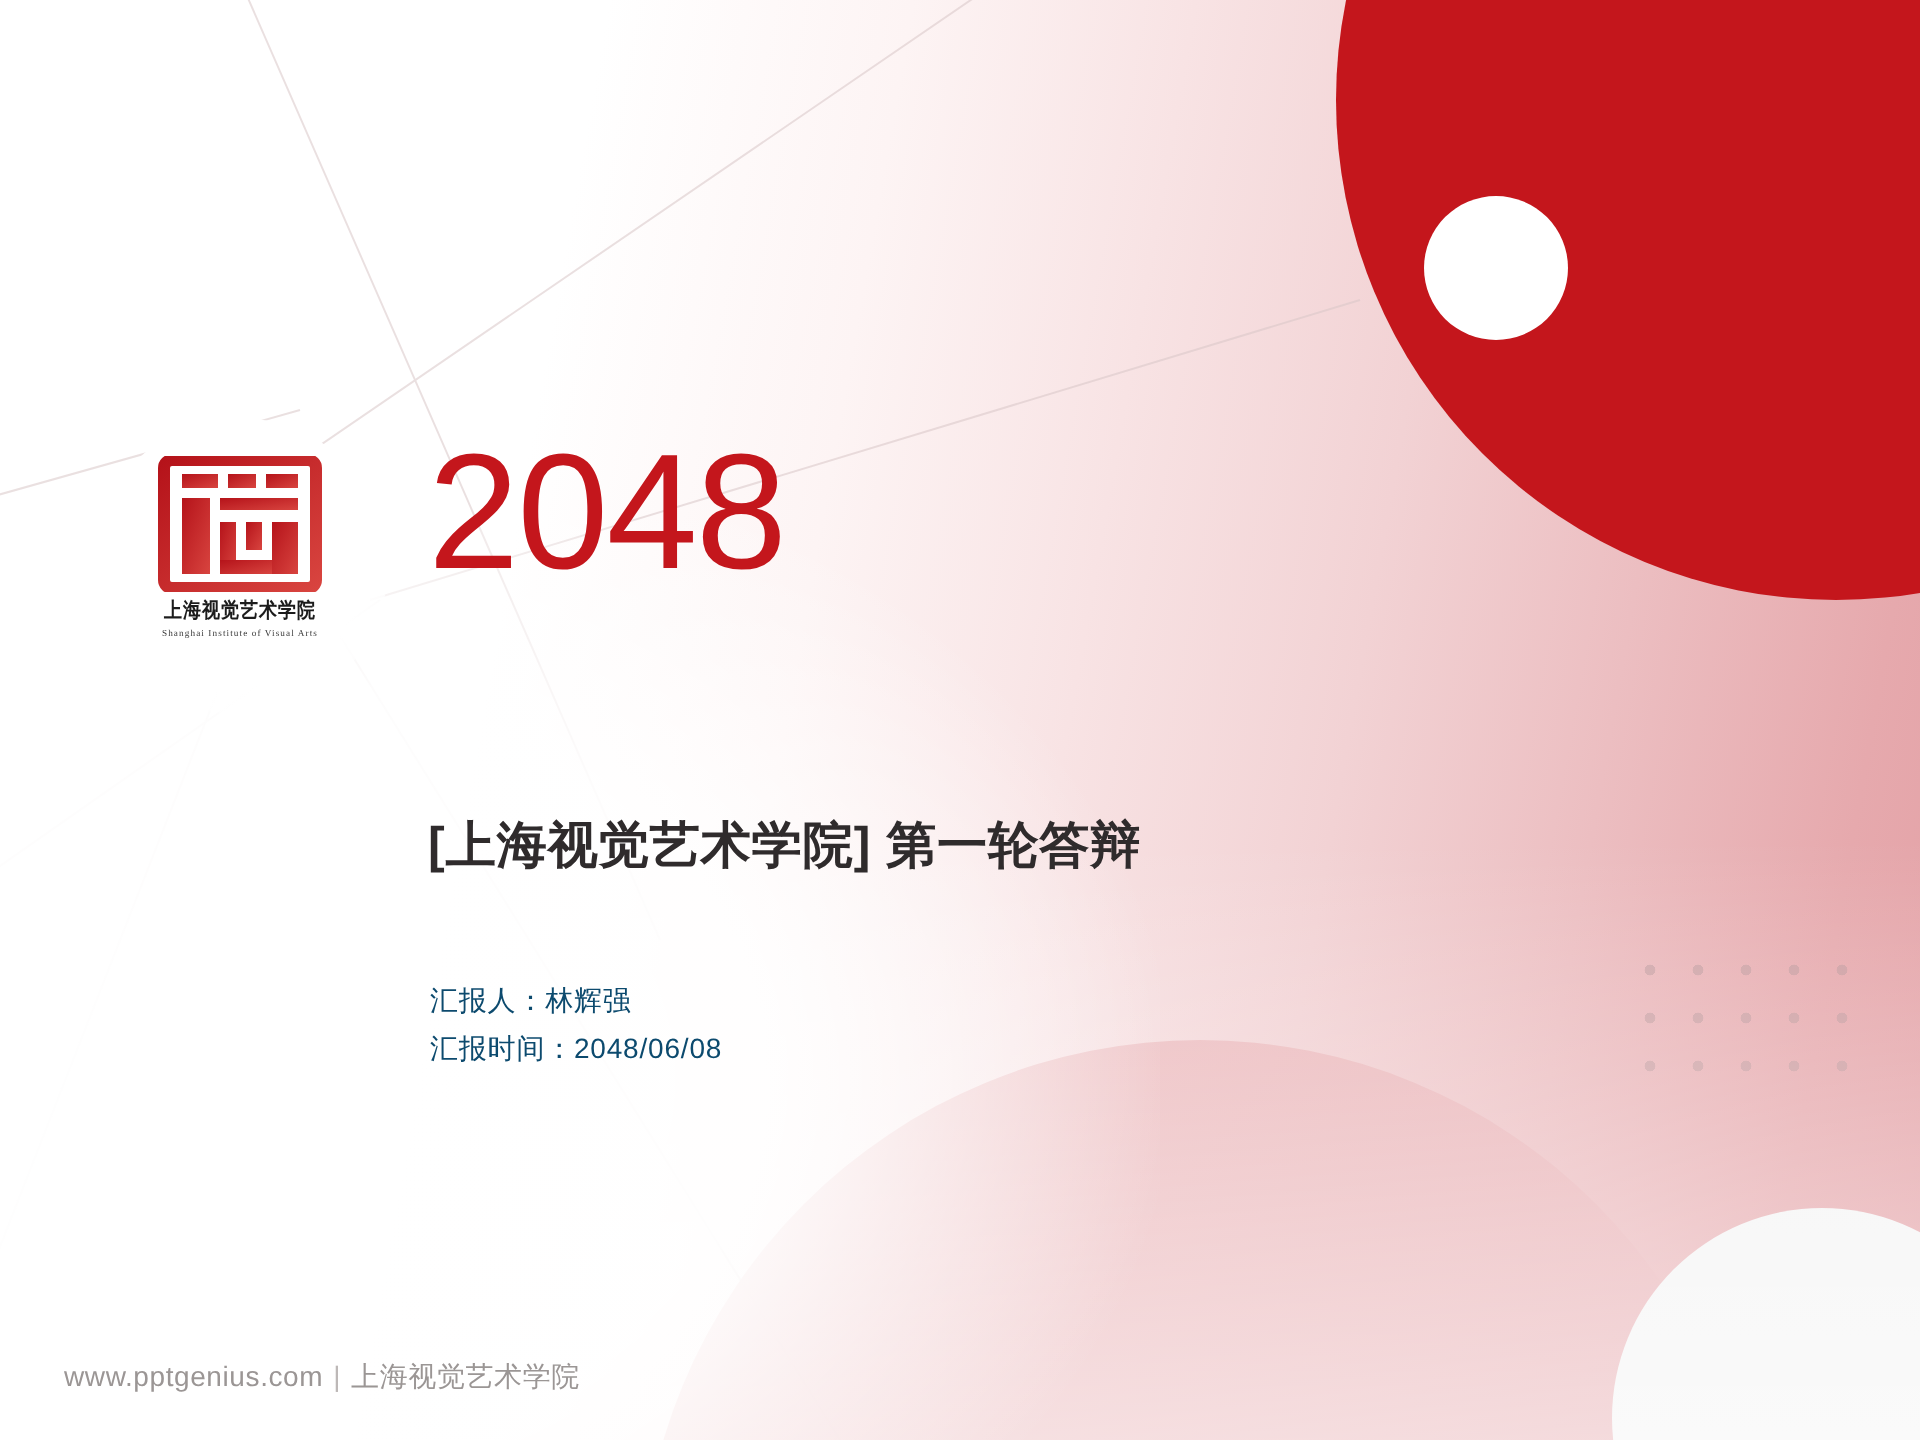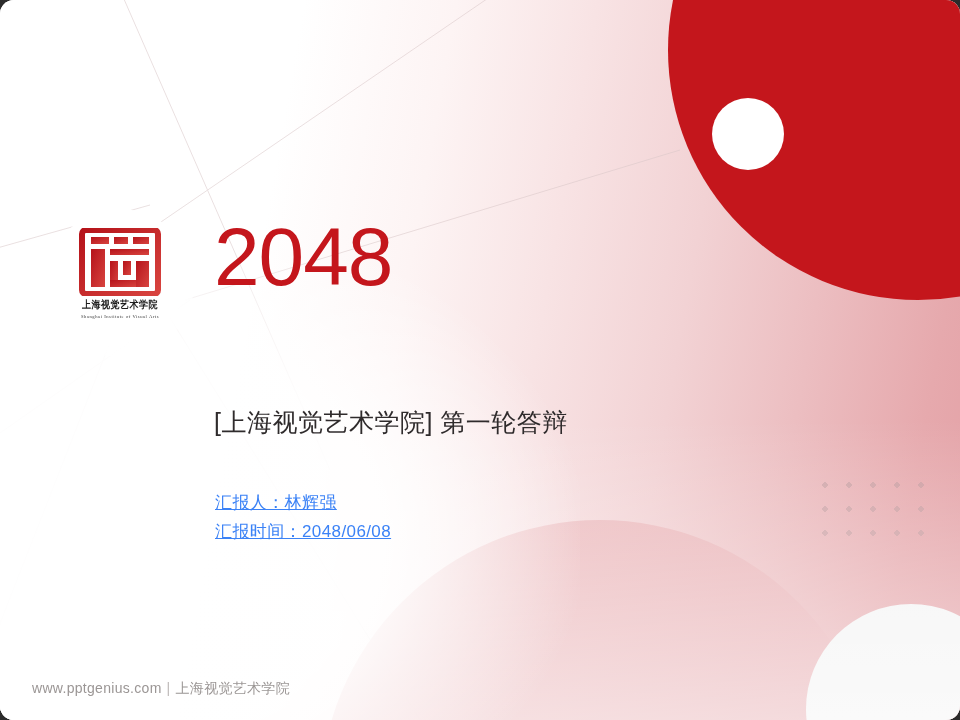--- a/index.html
+++ b/index.html
@@ -3,21 +3,20 @@
 <meta charset="utf-8">
 <title>Presentation Cover Slide</title>
 <style>
   html,body{margin:0;padding:0;background:#2b2b2b;}
   #slide{
     position:relative;
     width:960px;height:720px;
     overflow:hidden;
     background:#ffffff;
     font-family:"Liberation Sans","DejaVu Sans",sans-serif;
-    border-radius:14px;
     -webkit-font-smoothing:antialiased;
   }
 
   
   .bg-base{
     position:absolute;inset:0;
     background:
       linear-gradient(100deg,
         #ffffff 0%,
         #ffffff 28%,
@@ -141,33 +140,32 @@
     letter-spacing:.5px;
     line-height:1.08;
     color:#231f20;
     white-space:nowrap;
   }
   .headline .hl-red{color:#c4161c;}
   .subtitle{
     position:absolute;
     left:214px;top:406px;
     font-size:25px;
-    font-weight:400;
+    font-weight:700;
     color:#2f2b2c;
     letter-spacing:.5px;
     white-space:nowrap;
   }
   .meta{
     position:absolute;
     left:215px;top:488px;
-    font-size:17px;
+    font-size:14px;
     line-height:1.72;
-    color:#3b82f6;
+    color:#0c4a6e;
     letter-spacing:.4px;
-    text-decoration:underline;
   }
   .meta div{white-space:nowrap;}
 
   
   .footer{
     position:absolute;
     left:32px;bottom:22px;
     font-size:14px;
     color:#9b9695;
     letter-spacing:.3px;

